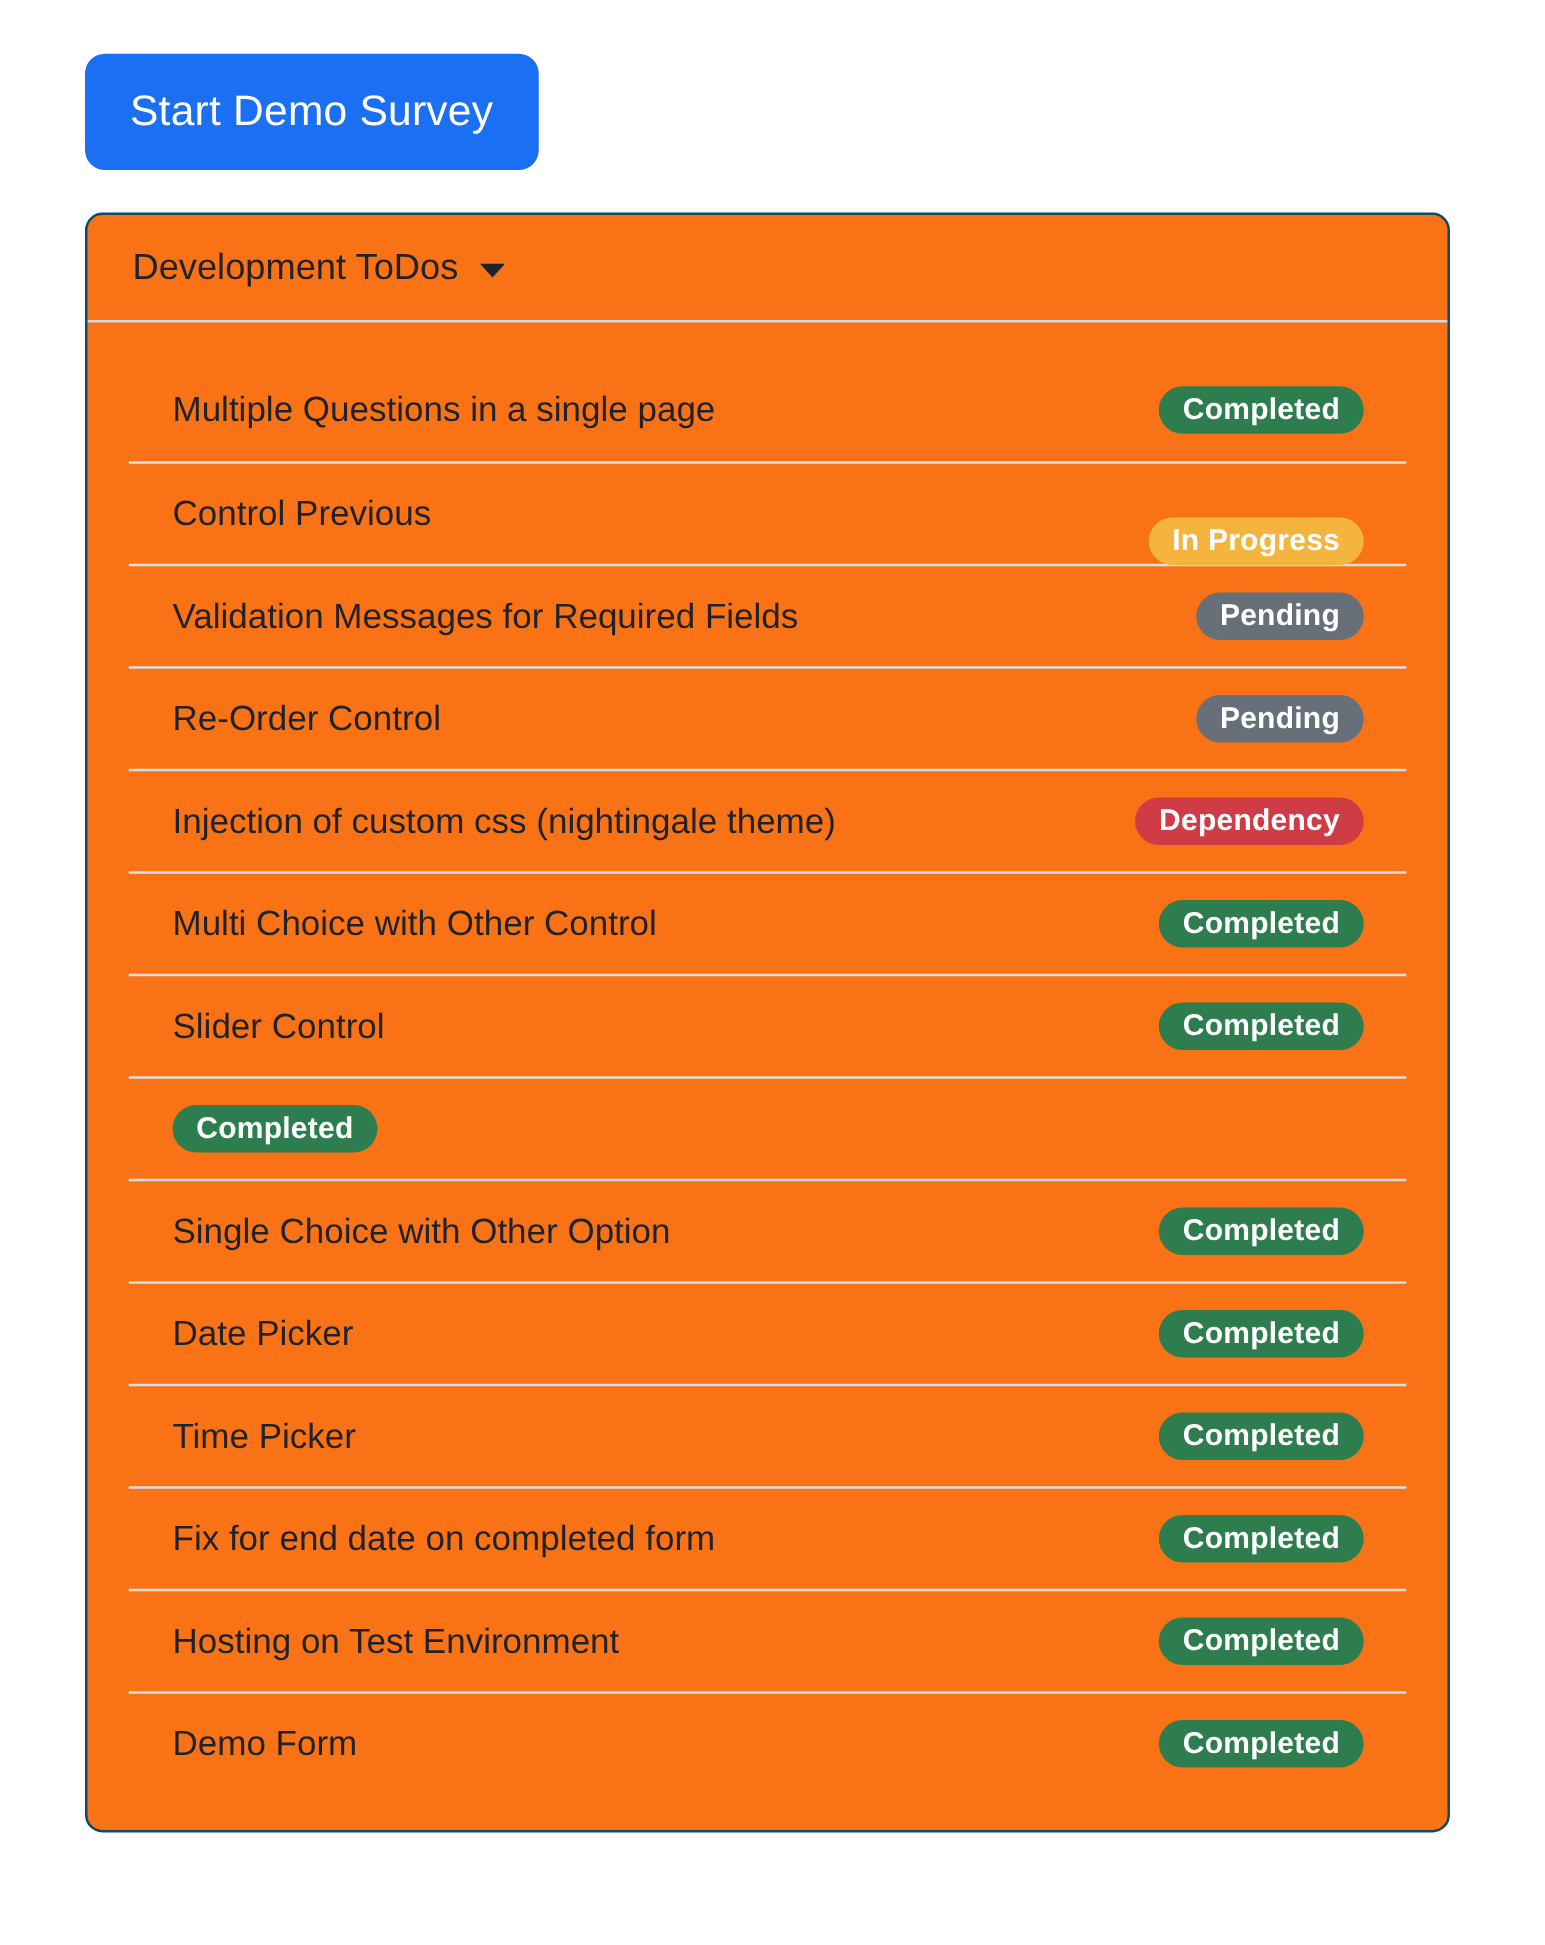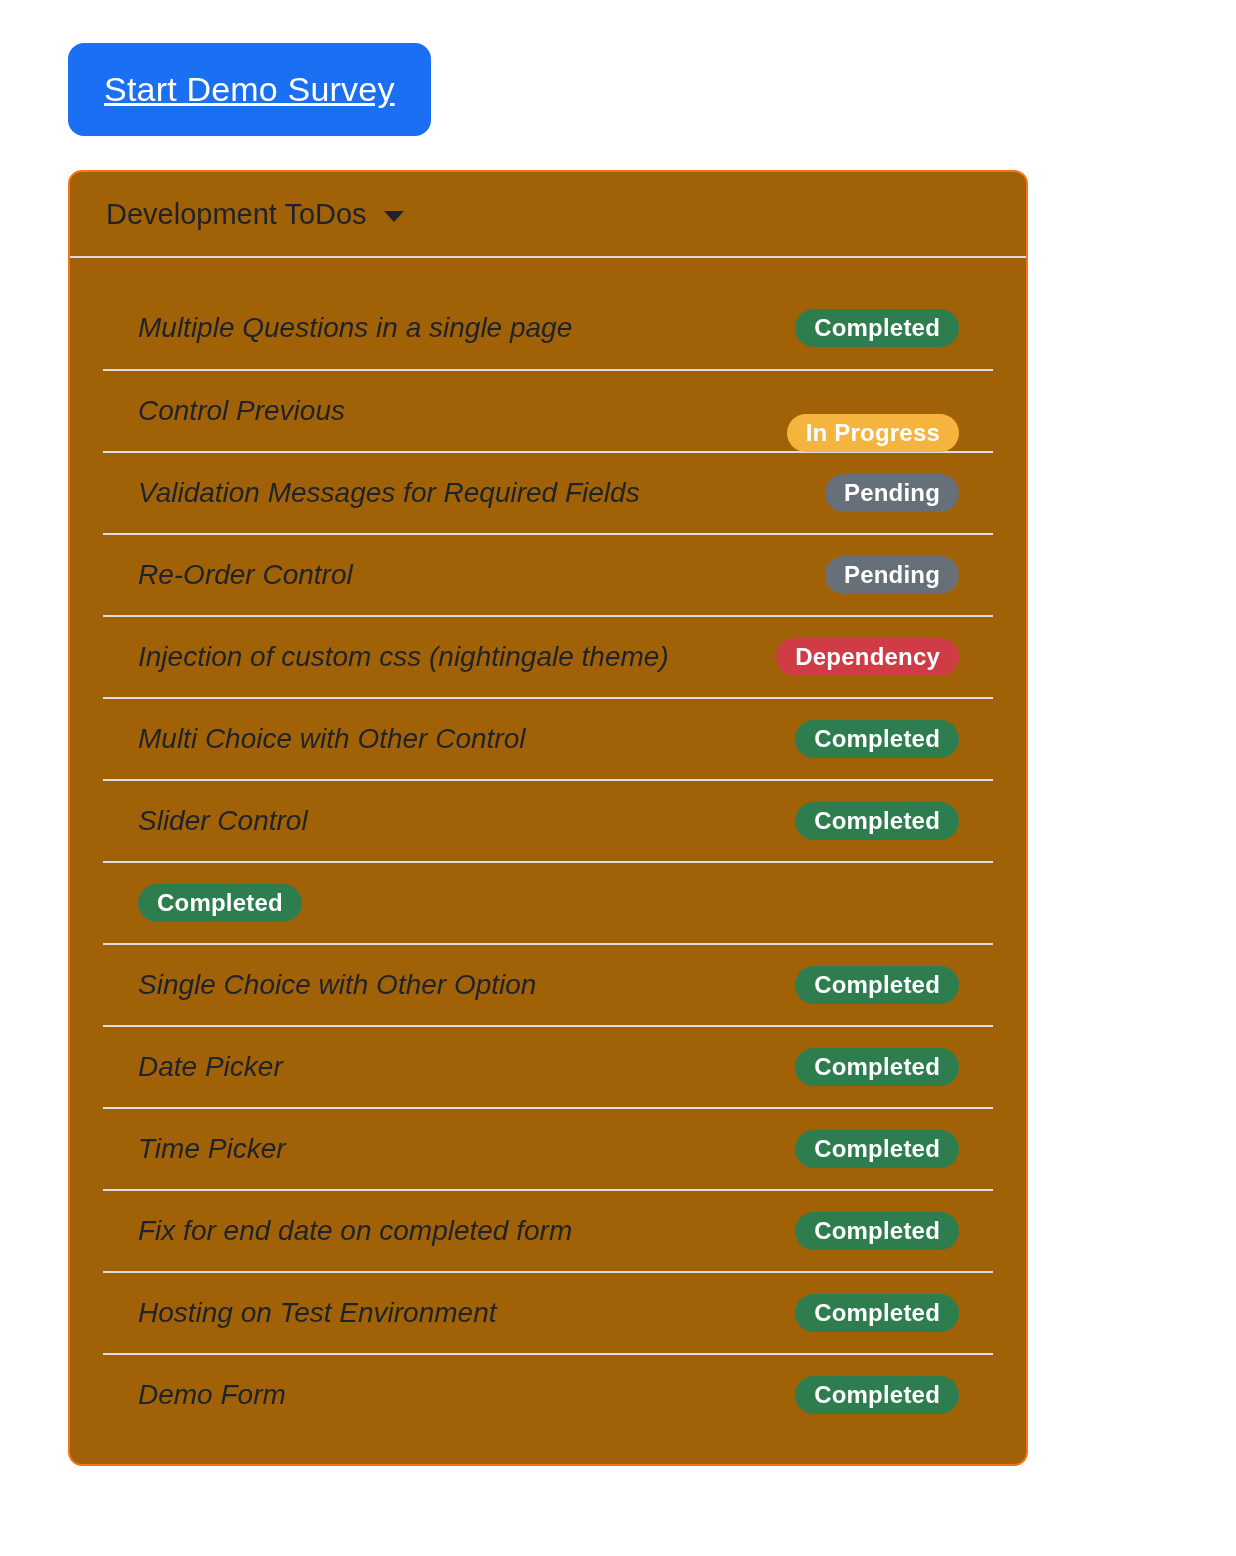--- a/index.html
+++ b/index.html
@@ -29,31 +29,30 @@
     border-radius: 16px;
     background: var(--accent-blue, #1a6ff2);
     color: #ffffff;
     font-family: inherit;
     font-size: 34px;
     font-weight: 500;
     letter-spacing: 0.2px;
     cursor: pointer;
     display: inline-flex;
     align-items: center;
-    text-decoration: underline;
   }
 
   
   .card {
     position: absolute;
     left: 68px;
     top: 170px;
-    width: 960px;
-    background: #a16207;
-    border: 2px solid #f97316;
+    width: 1092px;
+    background: #f97316;
+    border: 2px solid #0c4a6e;
     border-radius: 14px;
     overflow: hidden;
   }
 
   .card-header {
     display: flex;
     align-items: center;
     height: 86px;
     padding: 0 36px;
     border-bottom: 2px solid #d9d9d9;
@@ -91,21 +90,20 @@
   }
 
   .todo-row + .todo-row {
     border-top: 2px solid #dcdfe2;
   }
 
   .todo-label {
     font-size: 28px;
     color: #1f2329;
     white-space: nowrap;
-    font-style: italic;
   }
 
   .badge {
     display: inline-flex;
     align-items: center;
     height: 38px;
     padding: 1px 19px;
     border-radius: 19px;
     color: #ffffff;
     font-size: 24px;

